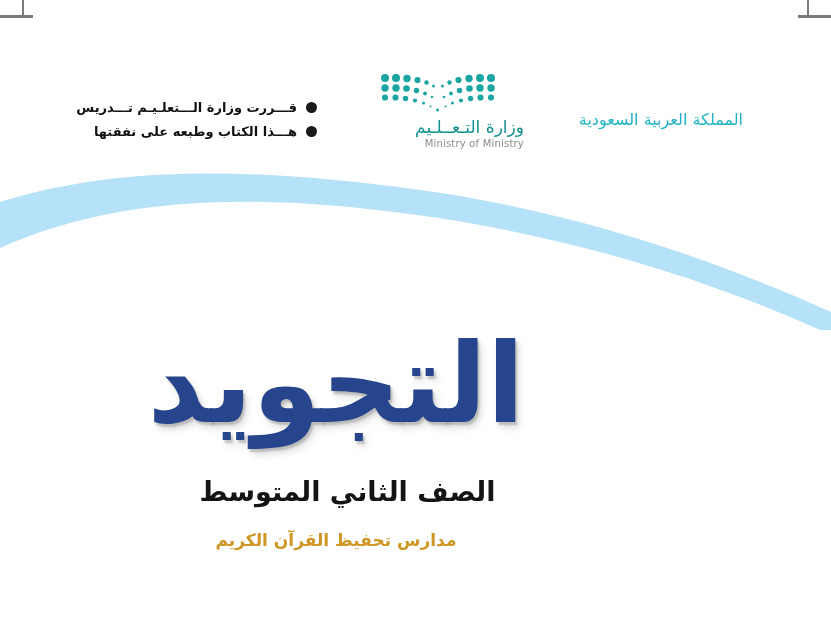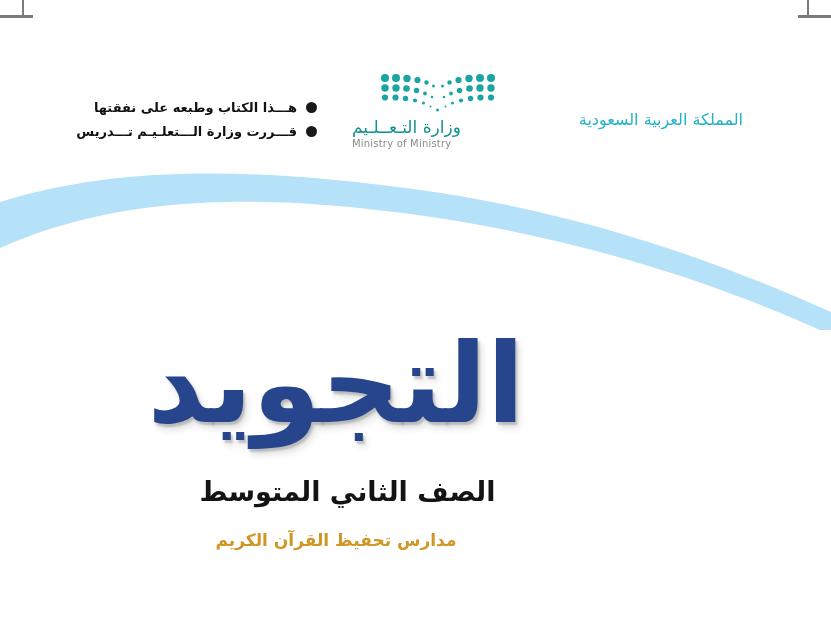--- a/index.html
+++ b/index.html
@@ -85,21 +85,21 @@
     letter-spacing: 0.6px;
     line-height: 1;
   }
 
   
   .logo-block {
     position: absolute;
     left: 352px;
     top: 72px;
     width: 172px;
-    text-align: left;
+    text-align: right;
   }
   .logo-dots { display: block; margin: 0 auto; }
   .logo-wordmark-ar {
     margin-top: 2px;
     font-family: "DejaVu Sans", "Liberation Sans", sans-serif;
     font-size: 17px;
     font-weight: 400;
     color: #13918f;
     letter-spacing: 1px;
     direction: rtl;
@@ -191,25 +191,25 @@
 
   <svg id="wave-band" viewBox="0 0 831 180" preserveAspectRatio="none">
     <path d="M 0 52 C 120 14, 260 18, 420 40 C 580 62, 720 112, 831 162 L 831 180 L 820 180 C 700 126, 560 84, 410 64 C 260 44, 120 44, 0 98 Z" fill="#b5e2f8"></path>
   </svg>
 
   <div class="top-row">
 
     <div class="approval-block">
       <div class="approval-line">
         <span class="approval-bullet"></span>
-        <span class="approval-text">هـــذا الكتاب وطبعه على نفقتها</span>
+        <span class="approval-text">قـــررت وزارة الـــتعلـيـم تـــدريس</span>
       </div>
       <div class="approval-line">
         <span class="approval-bullet"></span>
-        <span class="approval-text">قـــررت وزارة الـــتعلـيـم تـــدريس</span>
+        <span class="approval-text">هـــذا الكتاب وطبعه على نفقتها</span>
       </div>
     </div>
 
     <div class="logo-block">
       <svg class="logo-dots" width="120" height="44" viewBox="0 0 120 44">
         <g fill="#1aa5a3">
 
           <circle cx="7" cy="6" r="4.0"></circle>
           <circle cx="18" cy="6" r="4.0"></circle>
           <circle cx="29" cy="6.5" r="3.7"></circle>

